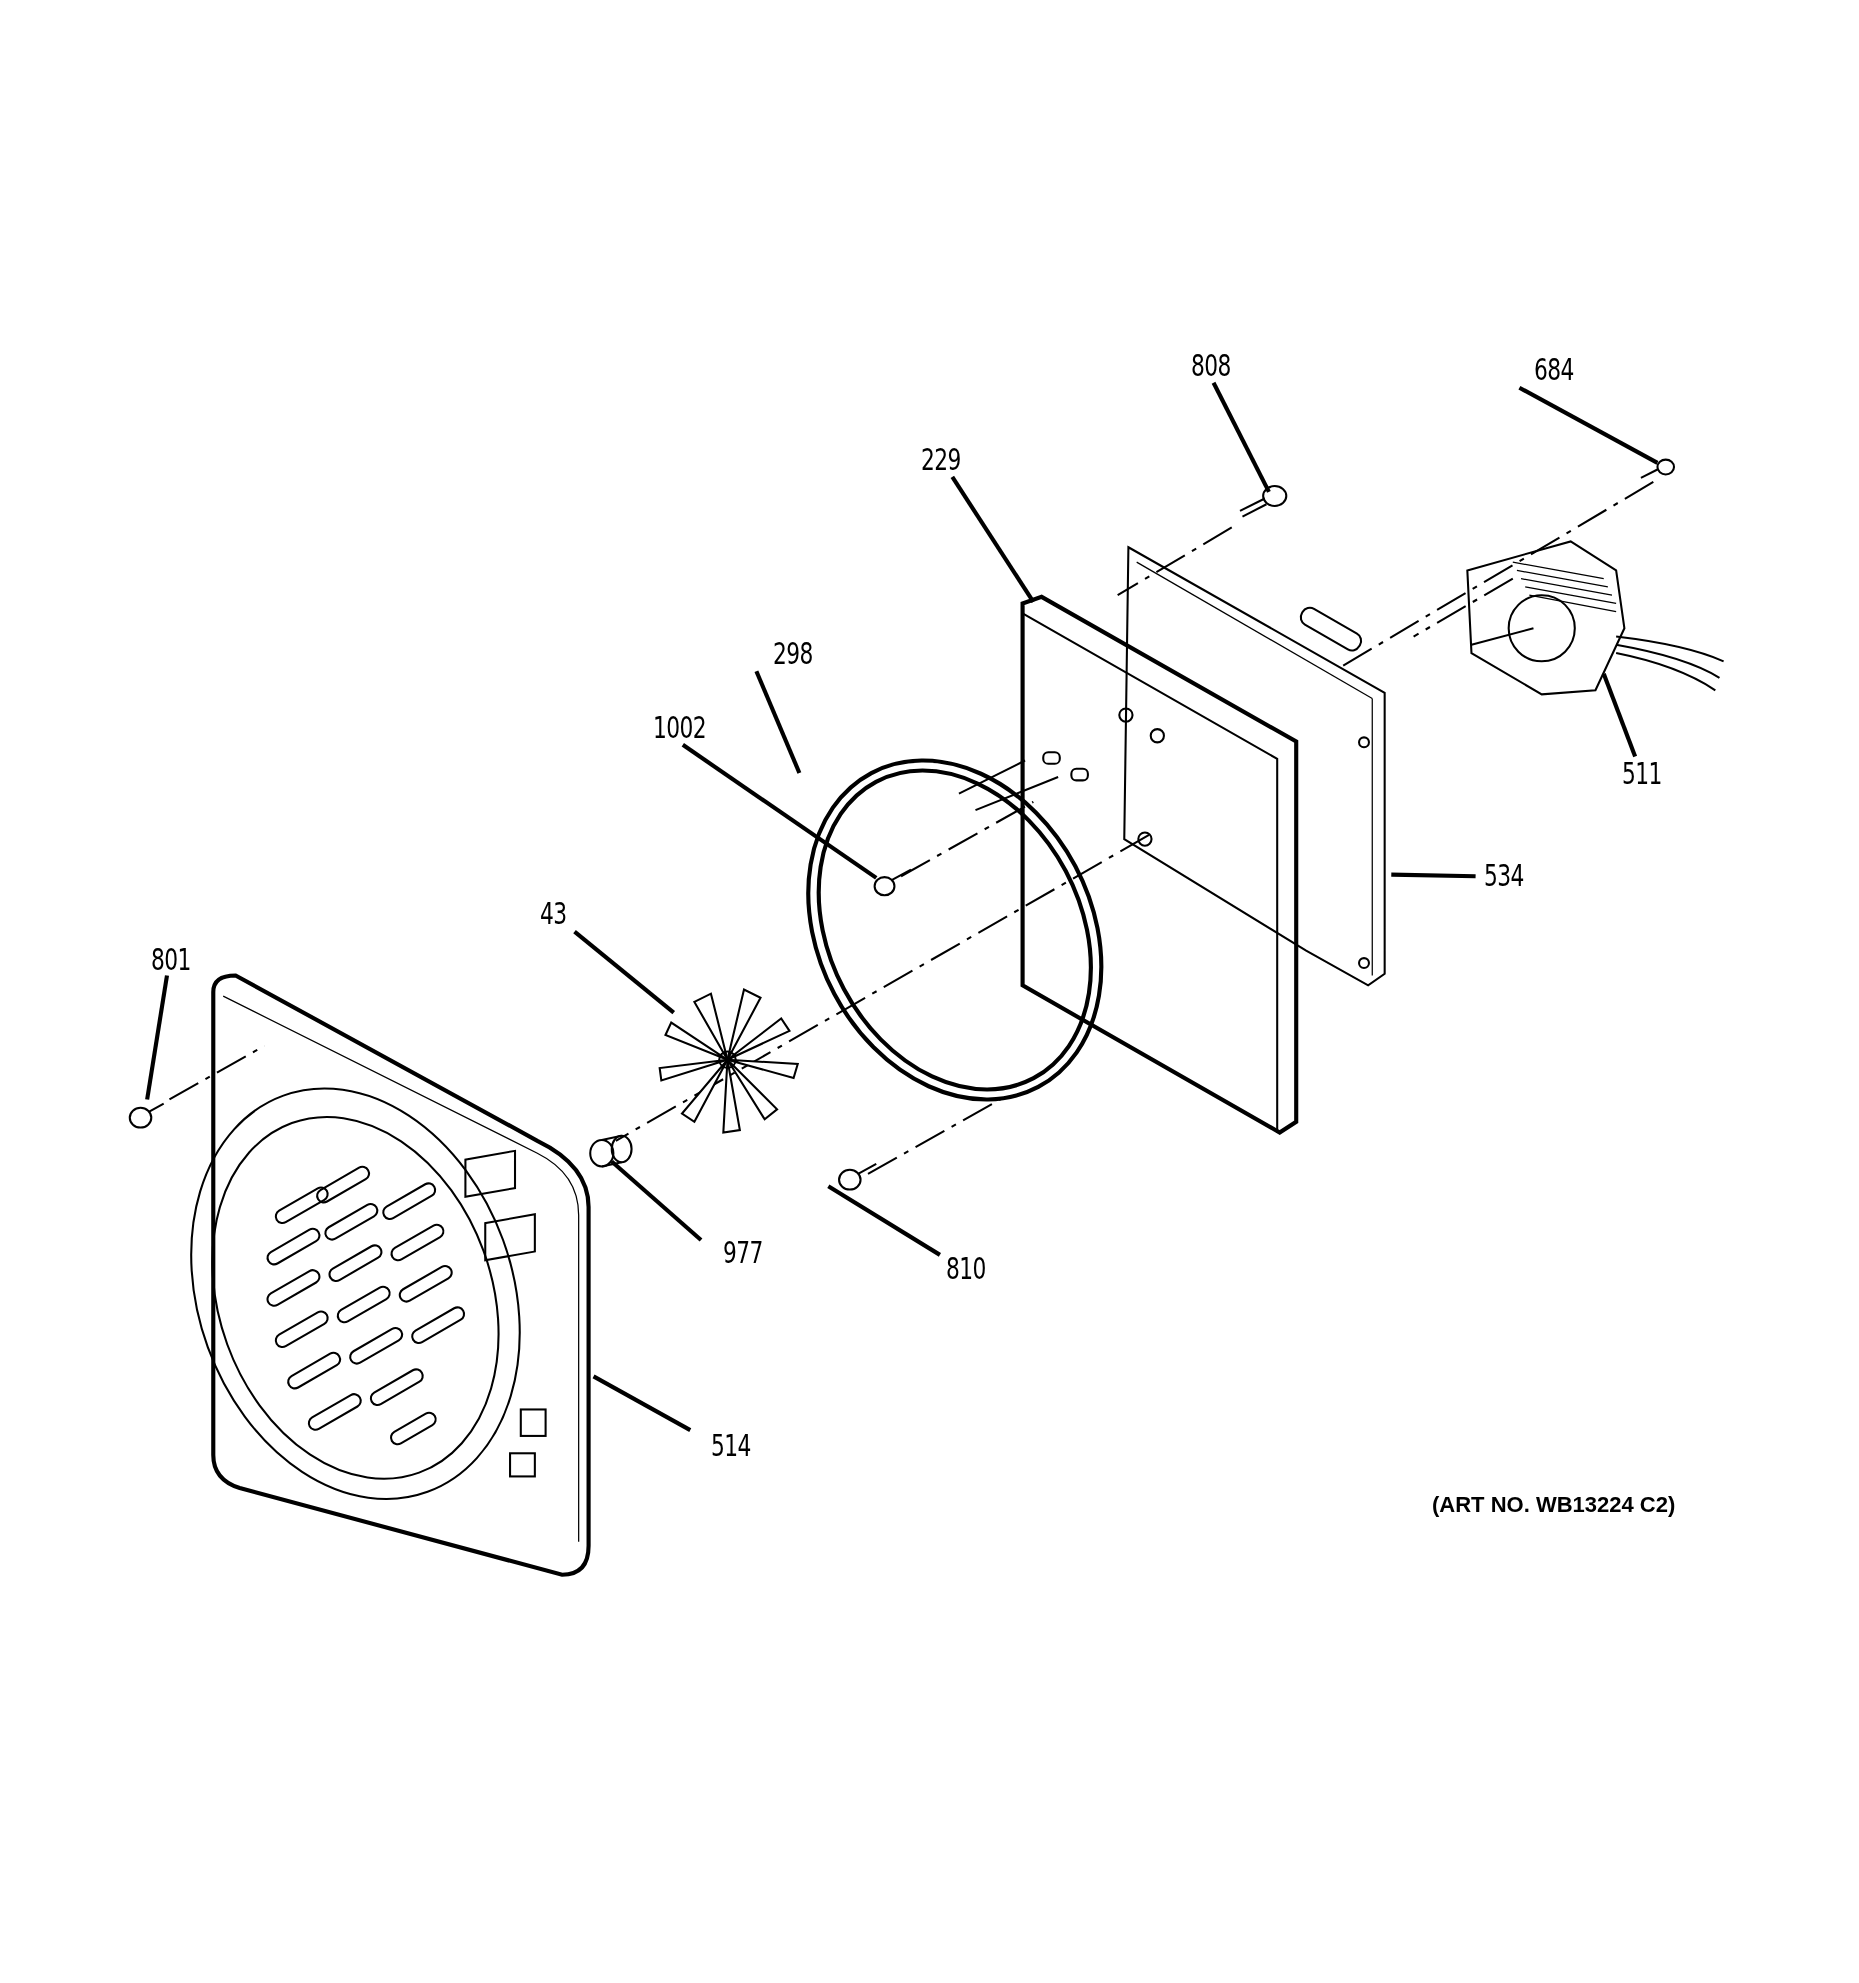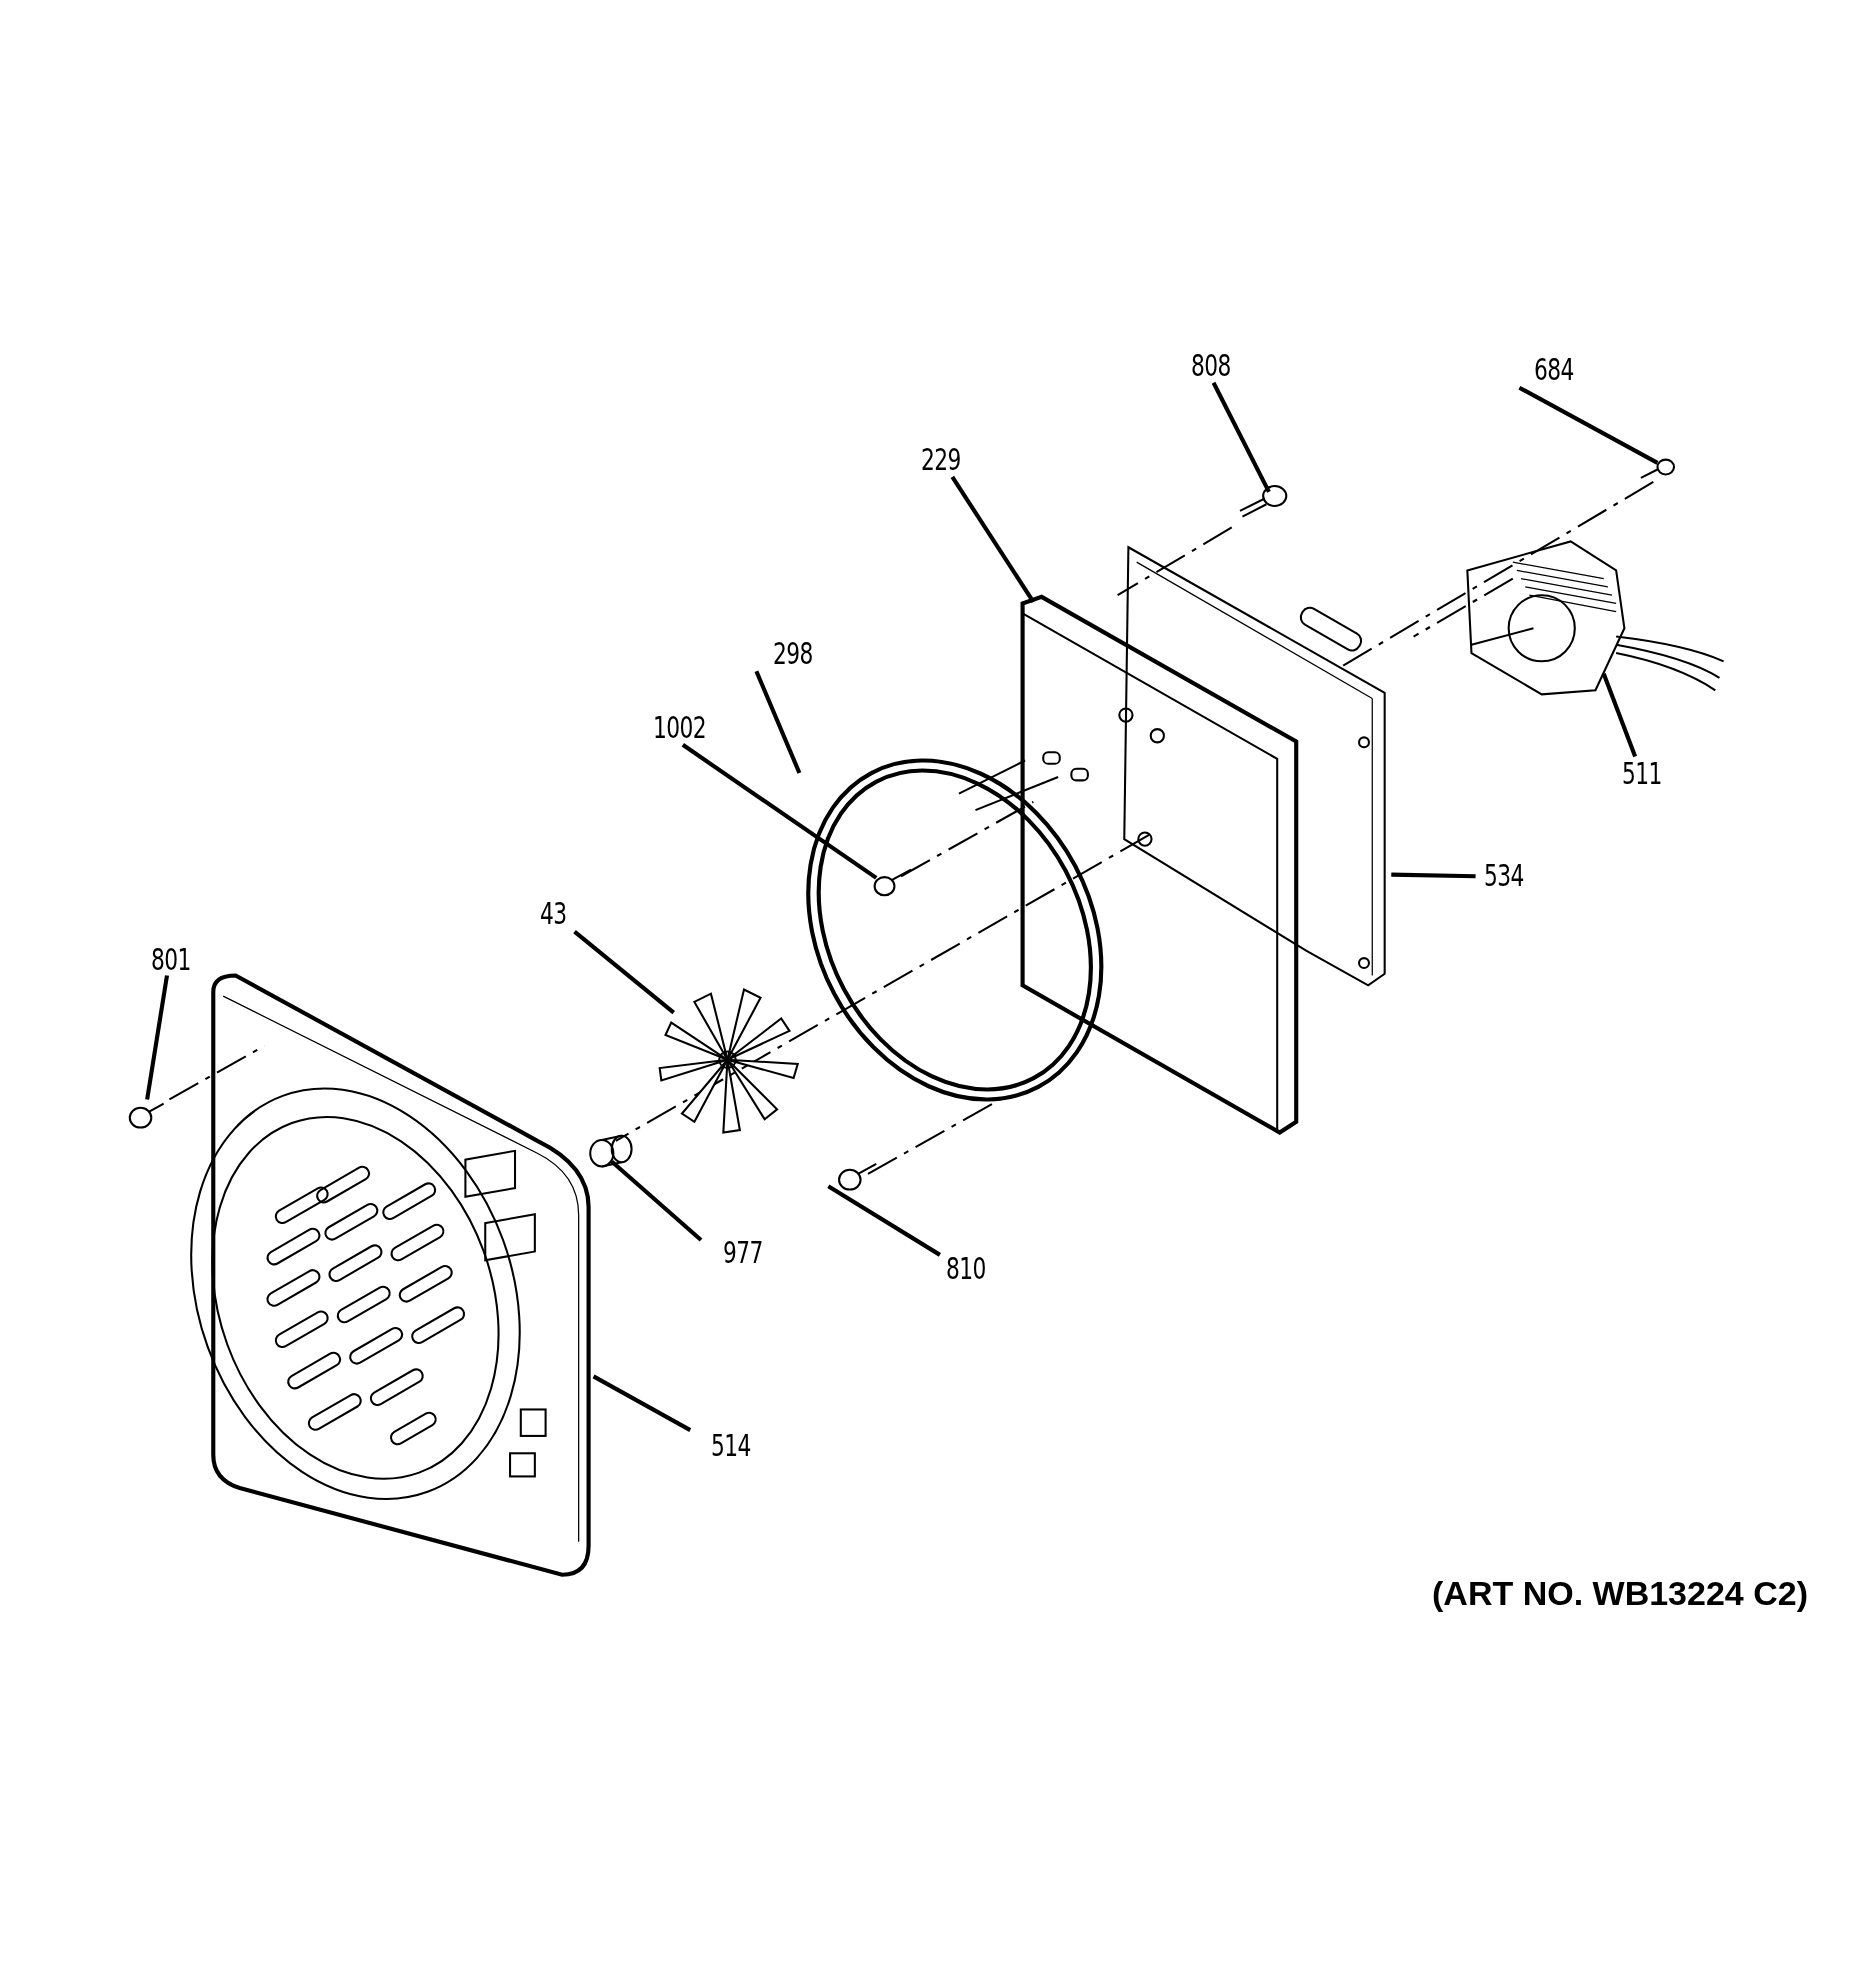--- a/index.html
+++ b/index.html
@@ -2,22 +2,22 @@
 <html style="font-size:13.2px"><head>
 <meta charset="utf-8">
 <style>
   html, body { margin:0; padding:0; background:#ffffff; }
   body { width:1860px; height:1984px; position:relative; overflow:hidden;
          font-family:"Liberation Sans", sans-serif; }
   #diagram { position:absolute; left:0; top:0; width:1860px; height:1984px; }
   .callout { position:absolute; font-family:"DejaVu Sans Condensed","DejaVu Sans", sans-serif;
              font-size:31px; color:#000; transform:scaleX(0.78); transform-origin:left top;
              letter-spacing:-0.8px; cursor:pointer; }
-  .art-no { position:absolute; left:1432px; top:1574px; font-family:"Liberation Sans", sans-serif;
-            font-weight:bold; font-size:34px; color:#000;text-align:right; }
+  .art-no { position:absolute; left:1432px; top:1492px; font-family:"Liberation Sans", sans-serif;
+            font-weight:bold; font-size:22px; color:#000;text-align:right; }
   svg .ln { stroke:#000; stroke-width:5; fill:none; }
   svg .thin { stroke:#000; stroke-width:2.5; fill:none; }
   svg .hair { stroke:#000; stroke-width:1.5; fill:none; }
   svg .dash { stroke:#000; stroke-width:2.5; fill:none; stroke-dasharray:40 10 6 10; }
 </style>
 </head>
 <body>
 
 <svg id="diagram" viewBox="0 0 2250 2400" xmlns="http://www.w3.org/2000/svg">
 

